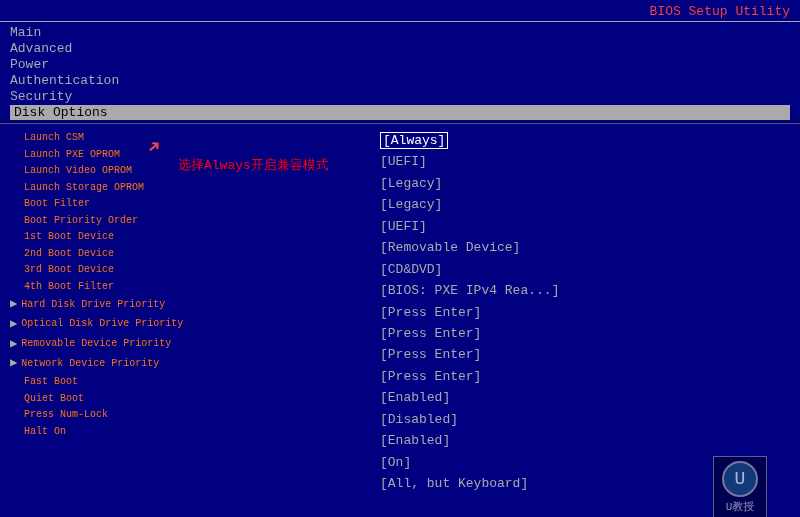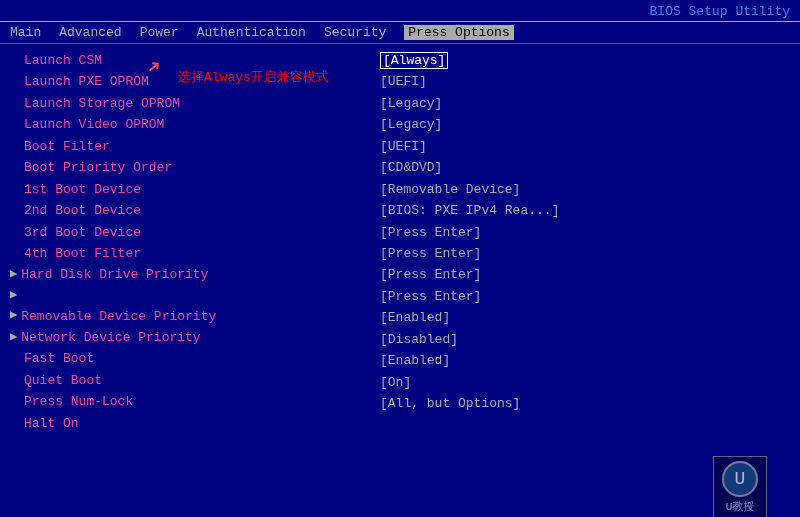--- a/index.html
+++ b/index.html
@@ -24,31 +24,32 @@
     
     .top-bar {
       background: #000080;
       color: #aaaaaa;
       text-align: right;
       padding: 4px 10px 2px 10px;
       font-size: 13px;
       border-bottom: 1px solid #aaaaaa;
     }
     .top-bar .title {
-      color: #3b82f6;
+      color: #ef4444;
       margin-left: 36px;
     }
 
     
     .menu-bar {
       display: flex;
+      flex-direction: column;
       padding: 3px 10px;
       background: #000080;
       border-bottom: 1px solid #555;
-      gap: 18px;
+      gap: 1px;
     }
     .menu-bar .menu-item {
       color: #aaaaaa;
       font-size: 13px;
       cursor: pointer;
     }
     .menu-bar .menu-item.active {
       color: #000000;
       background: #aaaaaa;
       padding: 0 4px;
@@ -77,22 +78,22 @@
       position: relative;
     }
 
     .menu-row .arrow {
       color: #aaaaaa;
       margin-right: 4px;
       font-size: 12px;
     }
 
     .menu-row .label {
-      color: #ec4899;
-      font-size: 13px;
+      color: #f97316;
+      font-size: 10px;
     }
 
     
     .right-col {
       flex: 1;
       padding-left: 10px;
     }
 
     .value-row {
       line-height: 1.65;
@@ -172,44 +173,44 @@
     <span class="title">BIOS Setup Utility</span>
   </div>
 
   <div class="menu-bar">
 
   <div class="menu-item">Main</div>
       <div class="menu-item">Advanced</div>
       <div class="menu-item">Power</div>
       <div class="menu-item">Authentication</div>
       <div class="menu-item">Security</div>
-      <div class="menu-item active">Press Options</div>
+      <div class="menu-item active">Disk Options</div>
     </div>
 
   <div class="main-content">
     <div class="left-col">
 
     <div class="menu-row">
           <span style="margin-right: 14px;"></span>
           <span class="label">Launch CSM</span>
         </div>
         <div class="menu-row">
           <span style="margin-right: 14px;"></span>
           <span class="label">Launch PXE OPROM</span>
         </div>
         <div class="menu-row">
           <span style="margin-right: 14px;"></span>
+          <span class="label">Launch Video OPROM</span>
+        </div>
+        <div class="menu-row">
+          <span style="margin-right: 14px;"></span>
           <span class="label">Launch Storage OPROM</span>
         </div>
         <div class="menu-row">
           <span style="margin-right: 14px;"></span>
-          <span class="label">Launch Video OPROM</span>
-        </div>
-        <div class="menu-row">
-          <span style="margin-right: 14px;"></span>
           <span class="label">Boot Filter</span>
         </div>
         <div class="menu-row">
           <span style="margin-right: 14px;"></span>
           <span class="label">Boot Priority Order</span>
         </div>
         <div class="menu-row">
           <span style="margin-right: 14px;"></span>
           <span class="label">1st Boot Device</span>
         </div>
@@ -224,20 +225,21 @@
         <div class="menu-row">
           <span style="margin-right: 14px;"></span>
           <span class="label">4th Boot Filter</span>
         </div>
         <div class="menu-row">
           <span class="arrow">▶</span>
           <span class="label">Hard Disk Drive Priority</span>
         </div>
         <div class="menu-row">
           <span class="arrow">▶</span>
+          <span class="label">Optical Disk Drive Priority</span>
         </div>
         <div class="menu-row">
           <span class="arrow">▶</span>
           <span class="label">Removable Device Priority</span>
         </div>
         <div class="menu-row">
           <span class="arrow">▶</span>
           <span class="label">Network Device Priority</span>
         </div>
         <div class="menu-row">
@@ -258,35 +260,35 @@
         </div>
       </div>
     <div class="right-col">
 
     <div class="value-row"><span class="value highlight">[Always]</span></div>
         <div class="value-row"><span class="value">[UEFI]</span></div>
         <div class="value-row"><span class="value">[Legacy]</span></div>
         <div class="value-row"><span class="value">[Legacy]</span></div>
         <div class="value-row"><span class="value">[UEFI]</span></div>
         <div class="value-row"></div>
+        <div class="value-row"><span class="value">[Removable Device]</span></div>
         <div class="value-row"><span class="value">[CD&amp;DVD]</span></div>
-        <div class="value-row"><span class="value">[Removable Device]</span></div>
         <div class="value-row"><span class="value">[BIOS: PXE IPv4 Rea...]</span></div>
         <div class="value-row"><span class="value">[Press Enter]</span></div>
         <div class="value-row"><span class="value">[Press Enter]</span></div>
         <div class="value-row"><span class="value">[Press Enter]</span></div>
         <div class="value-row"><span class="value">[Press Enter]</span></div>
         <div class="value-row"><span class="value">[Enabled]</span></div>
         <div class="value-row"><span class="value">[Disabled]</span></div>
         <div class="value-row"><span class="value">[Enabled]</span></div>
         <div class="value-row"><span class="value">[On]</span></div>
-        <div class="value-row"><span class="value">[All, but Options]</span></div>
+        <div class="value-row"><span class="value">[All, but Keyboard]</span></div>
       </div>
 
-    <div class="annotation" style="left:178px; top:24px;">
+    <div class="annotation" style="left:178px; top:32px;">
       <span>选择Always开启兼容模式</span>
     </div>
     <div class="red-arrow" style="left:148px; top:10px; font-size:22px; transform: rotate(-40deg);">➜</div>
   </div>
 
   <div class="watermark">
     <div class="watermark-inner">
       <div class="watermark-logo">U</div>
       <span>U教授</span>
     </div>

